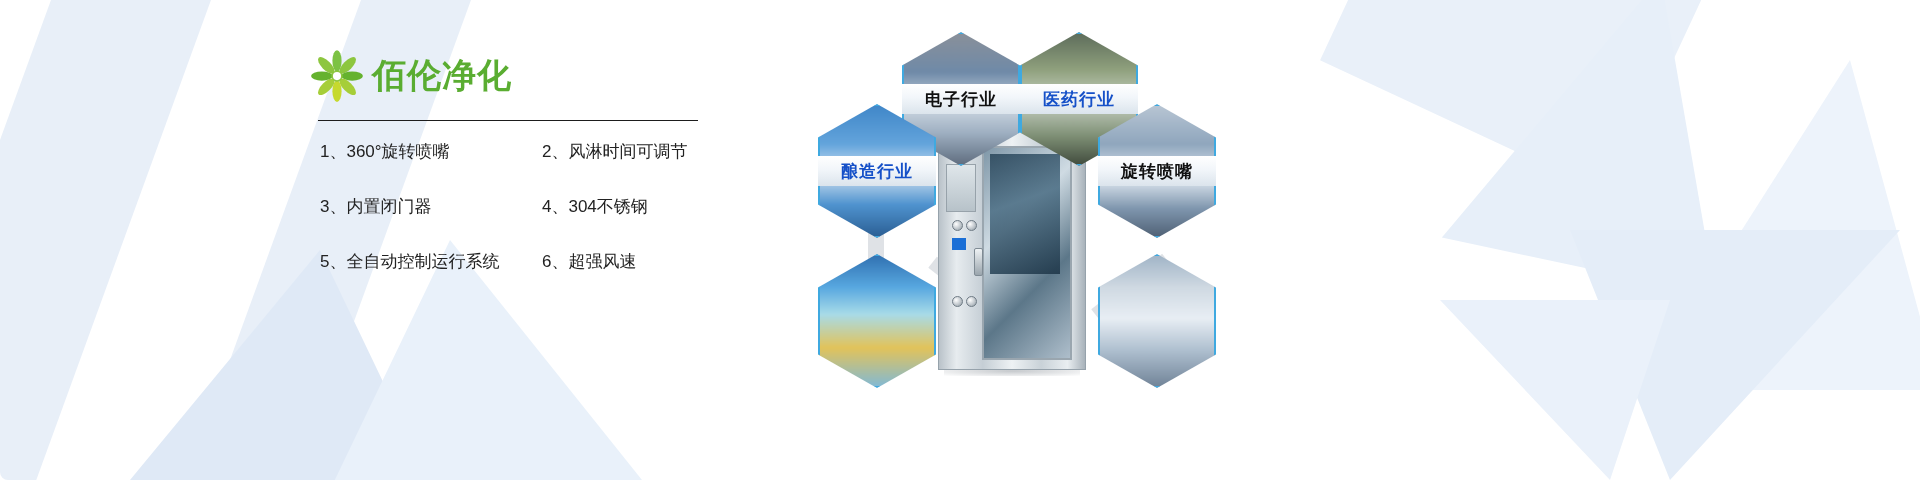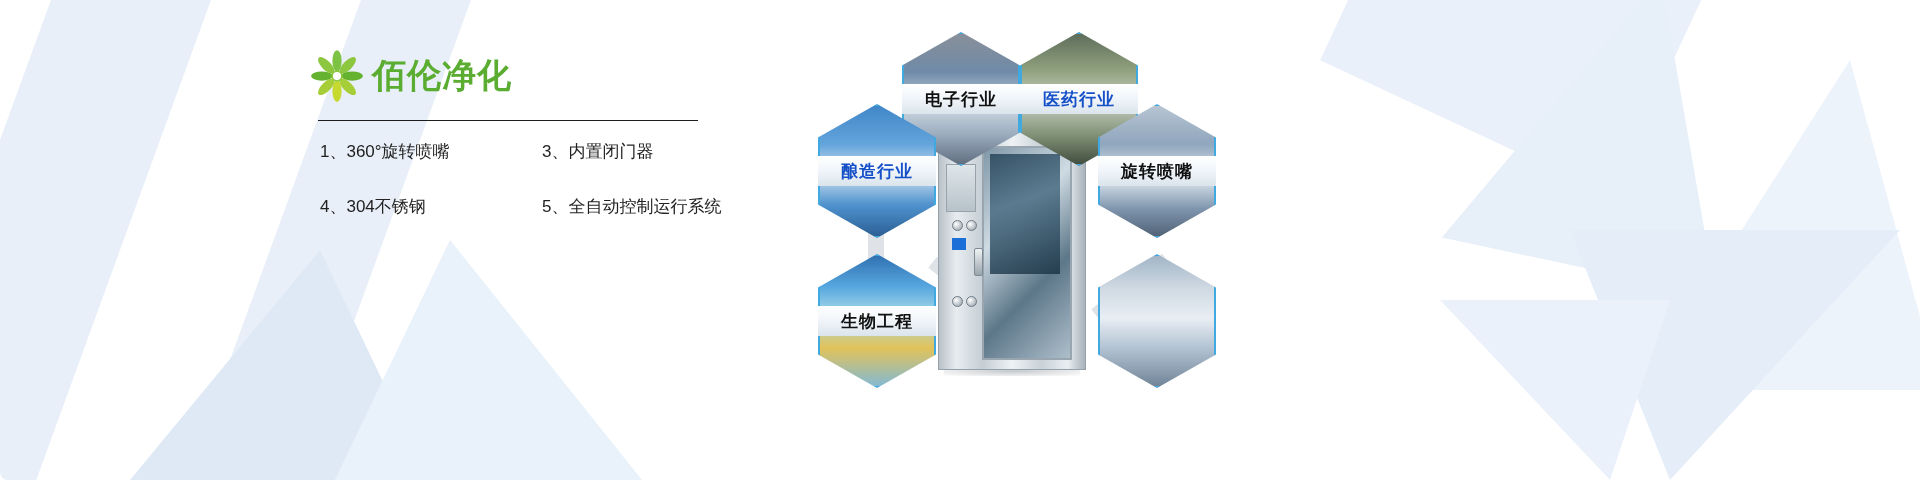--- a/index.html
+++ b/index.html
@@ -227,23 +227,25 @@
         </g>
       </svg>
       <div class="brand-name">佰伦净化</div>
     </div>
 
 
     <div class="divider"></div>
 
     <div class="feature-grid">
       <div class="feature-item">1、360°旋转喷嘴</div>
+      <div class="feature-item">2、风淋时间可调节</div>
       <div class="feature-item">3、内置闭门器</div>
       <div class="feature-item">4、304不锈钢</div>
       <div class="feature-item">5、全自动控制运行系统</div>
+      <div class="feature-item">6、超强风速</div>
     </div>
   </div>
 
   <div id="right-graphic">
 
     <div class="connector" style="left:132px;top:110px;width:100px;height:14px;transform:rotate(-38deg);"></div>
     <div class="connector" style="left:300px;top:122px;width:90px;height:14px;transform:rotate(38deg);"></div>
     <div class="connector" style="left:132px;top:286px;width:100px;height:14px;transform:rotate(38deg);"></div>
     <div class="connector" style="left:296px;top:280px;width:90px;height:14px;transform:rotate(-38deg);"></div>
     <div class="connector" style="left:78px;top:196px;width:16px;height:96px;"></div>
@@ -291,23 +293,20 @@
       <div class="photo ph-pharma"></div>
       <div class="ring"></div>
       <div class="plate">
         <span style="color:#111111">旋转喷嘴</span>
       </div>
     </div>
 
     <div class="hex" style="left:28px;top:254px;">
       <div class="photo ph-bio"></div>
       <div class="ring"></div>
-      <div class="plate">
-        <span style="color:#111111">生物工程</span>
-      </div>
     </div>
 
     <div class="hex" style="left:308px;top:254px;">
       <div class="photo ph-food"></div>
       <div class="ring"></div>
     </div>
 
   </div>
 </div>
 

